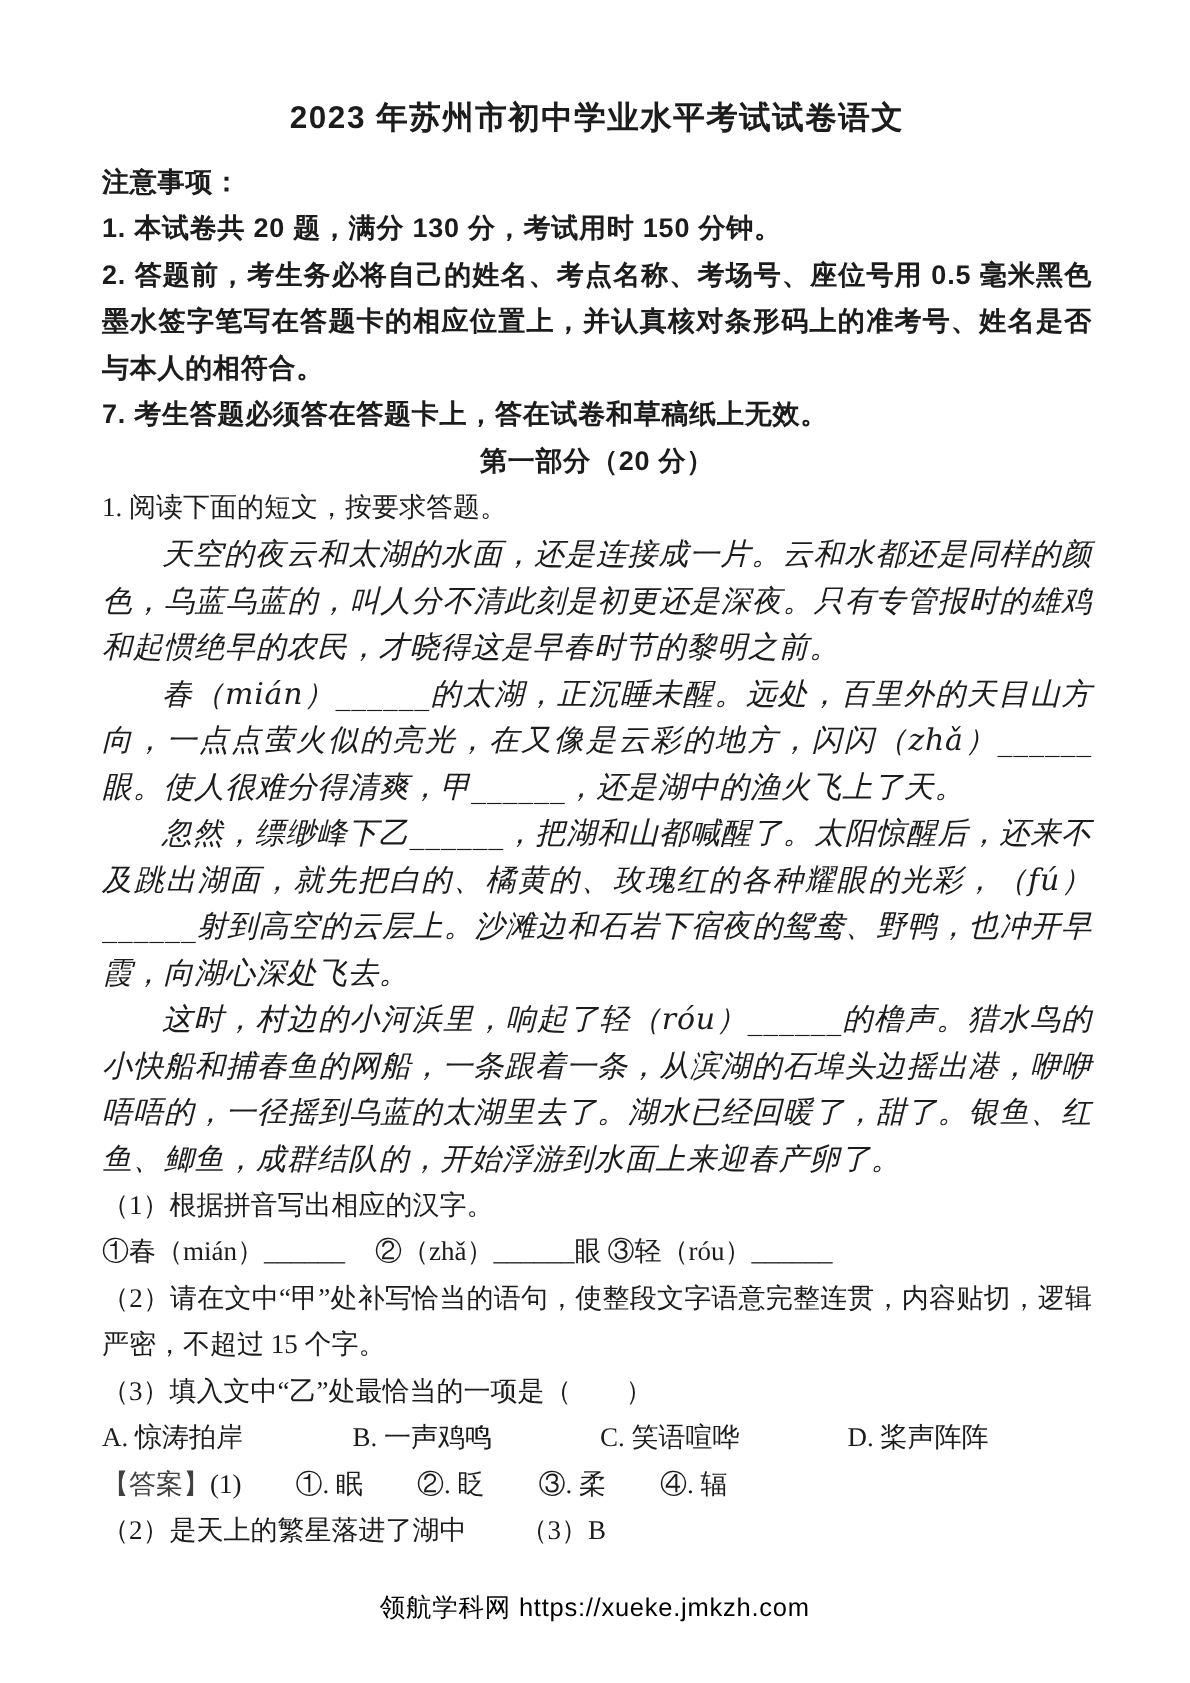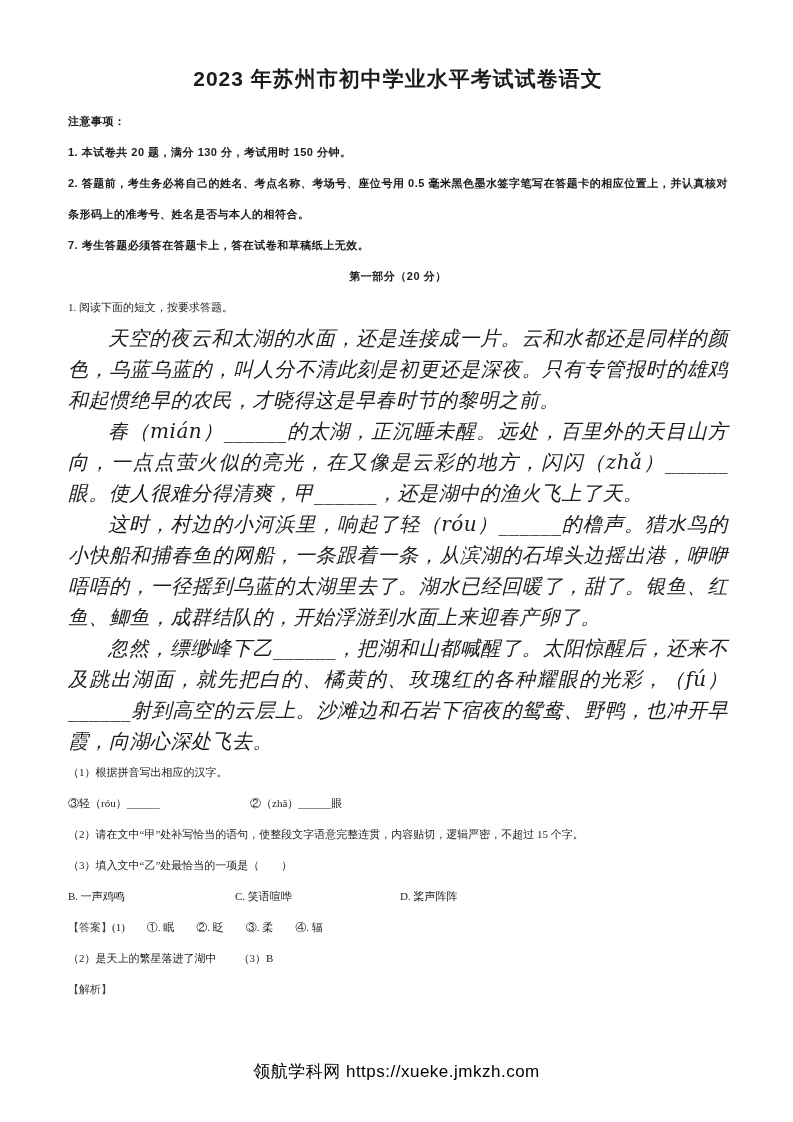--- a/index.html
+++ b/index.html
@@ -15,40 +15,40 @@
     font-family:"Liberation Serif", serif;
     overflow:hidden;
   }
   .title {
     margin:0 0 12px 0;
     font-family:"Liberation Sans", sans-serif;
     font-size:21px; font-weight:700;
     text-align:center; line-height:30px;
     letter-spacing:1px;
   }
-  .ln { margin:0; font-size:11px; line-height:31px; text-align:justify; }
+  .ln { margin:0; font-size:18px; line-height:31px; text-align:justify; }
   .hei { font-family:"Liberation Sans", sans-serif; font-weight:700; letter-spacing:0.5px; }
   .center { text-align:center; }
   .kai {
     font-family:"DejaVu Serif", serif;
     font-style:italic;
     font-size:20px;
     text-indent:2em;
     letter-spacing:0.5px;
   }
   .pinyin-row { display:flex; }
   .pinyin-row .py:nth-child(1){ width:182px; }
   .pinyin-row .py:nth-child(2){ width:155px; }
   .pinyin-row .py:nth-child(3){ width:155px; }
   .pinyin-row .py:nth-child(4){ flex:1; }
   .options-row { display:flex; }
   .options-row .opt:nth-child(1){ width:167px; }
   .options-row .opt:nth-child(2){ width:165px; }
   .options-row .opt:nth-child(3){ width:165px; }
-  .options-row .opt:nth-child(4){ flex:1;font-weight:bold; }
+  .options-row .opt:nth-child(4){ flex:1; }
   .accent { color:#404040; }
   .footer {
     position:absolute;
     top:1060px; left:0; width:100%;
     text-align:center;
     color:#000000;
     font-family:"Liberation Sans", sans-serif;
     font-size:17px;
     letter-spacing:0.5px;
   }
@@ -64,43 +64,42 @@
   <p class="ln hei">1. 本试卷共 20 题，满分 130 分，考试用时 150 分钟。</p>
   <p class="ln hei">2. 答题前，考生务必将自己的姓名、考点名称、考场号、座位号用 0.5 毫米黑色墨水签字笔写在答题卡的相应位置上，并认真核对条形码上的准考号、姓名是否与本人的相符合。</p>
   <p class="ln hei">7. 考生答题必须答在答题卡上，答在试卷和草稿纸上无效。</p>
 
   <p class="ln hei center">第一部分（20 分）</p>
 
   <p class="ln">1. 阅读下面的短文，按要求答题。</p>
 
   <p class="ln kai">天空的夜云和太湖的水面，还是连接成一片。云和水都还是同样的颜色，乌蓝乌蓝的，叫人分不清此刻是初更还是深夜。只有专管报时的雄鸡和起惯绝早的农民，才晓得这是早春时节的黎明之前。</p>
   <p class="ln kai">春（mián）______的太湖，正沉睡未醒。远处，百里外的天目山方向，一点点萤火似的亮光，在又像是云彩的地方，闪闪（zhǎ）______眼。使人很难分得清爽，甲______，还是湖中的渔火飞上了天。</p>
+  <p class="ln kai">忽然，缥缈峰下乙______，把湖和山都喊醒了。太阳惊醒后，还来不及跳出湖面，就先把白的、橘黄的、玫瑰红的各种耀眼的光彩，（fú）______射到高空的云层上。沙滩边和石岩下宿夜的鸳鸯、野鸭，也冲开早霞，向湖心深处飞去。</p>
   <p class="ln kai">这时，村边的小河浜里，响起了轻（róu）______的橹声。猎水鸟的小快船和捕春鱼的网船，一条跟着一条，从滨湖的石埠头边摇出港，咿咿唔唔的，一径摇到乌蓝的太湖里去了。湖水已经回暖了，甜了。银鱼、红鱼、鲫鱼，成群结队的，开始浮游到水面上来迎春产卵了。</p>
-  <p class="ln kai">忽然，缥缈峰下乙______，把湖和山都喊醒了。太阳惊醒后，还来不及跳出湖面，就先把白的、橘黄的、玫瑰红的各种耀眼的光彩，（fú）______射到高空的云层上。沙滩边和石岩下宿夜的鸳鸯、野鸭，也冲开早霞，向湖心深处飞去。</p>
 
   <p class="ln">（1）根据拼音写出相应的汉字。</p>
 
   <div class="ln pinyin-row">
+    <span class="py">①春（mián）______</span>
+    <span class="py">②（zhǎ）______眼</span>
     <span class="py">③轻（róu）______</span>
-    <span class="py">②（zhǎ）______眼</span>
   </div>
 
   <p class="ln">（2）请在文中“甲”处补写恰当的语句，使整段文字语意完整连贯，内容贴切，逻辑严密，不超过 15 个字。</p>
   <p class="ln">（3）填入文中“乙”处最恰当的一项是（　　）</p>
 
   <div class="ln options-row">
+    <span class="opt">A. 惊涛拍岸</span>
     <span class="opt">B. 一声鸡鸣</span>
     <span class="opt">C. 笑语喧哗</span>
     <span class="opt">D. 桨声阵阵</span>
   </div>
 
   <p class="ln">
     <span class="accent">【答案】</span><span>(1)　　①. 眠　　②. 眨　　③. 柔　　④. 辐</span>
   </p>
   <p class="ln">（2）是天上的繁星落进了湖中　　（3）B</p>
 
-  <p class="ln">
-    <span class="accent">【解析】</span>
-  </p>
 
   <div class="footer">领航学科网 https://xueke.jmkzh.com</div>
 
 </div>
 
 </body></html>

